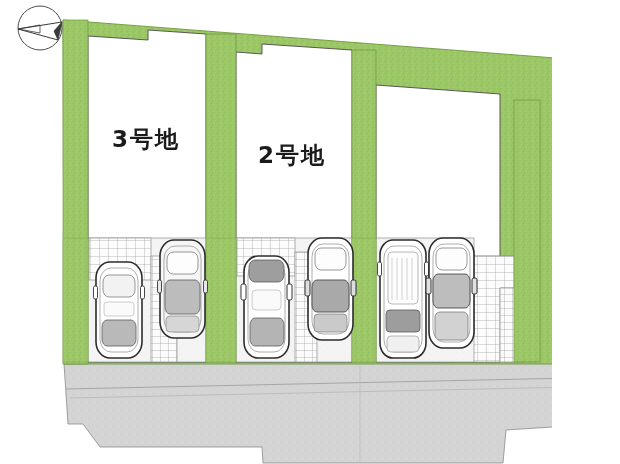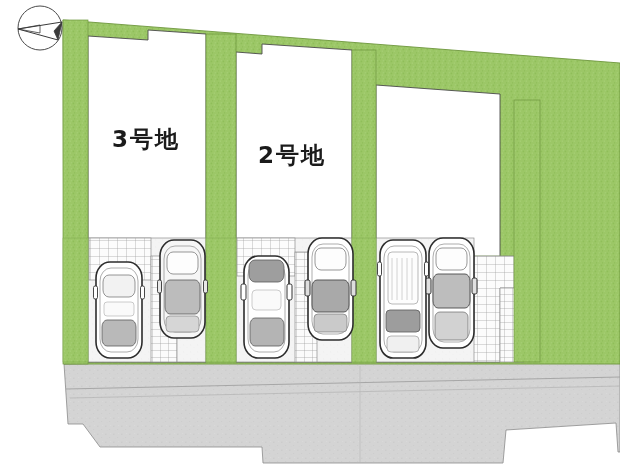--- a/index.html
+++ b/index.html
@@ -5,21 +5,21 @@
   html, body {
     margin: 0;
     padding: 0;
     background: #ffffff;
   }
   body {
     font-family: "Liberation Sans", sans-serif;
   }
   #plan-root {
     position: relative;
-    width: 620px;
+    width: 552px;
     height: 464px;
     background: #ffffff;
     overflow: hidden;
   }
   #plan-svg {
     position: absolute;
     left: 0;
     top: 0;
     width: 620px;
     height: 464px;

